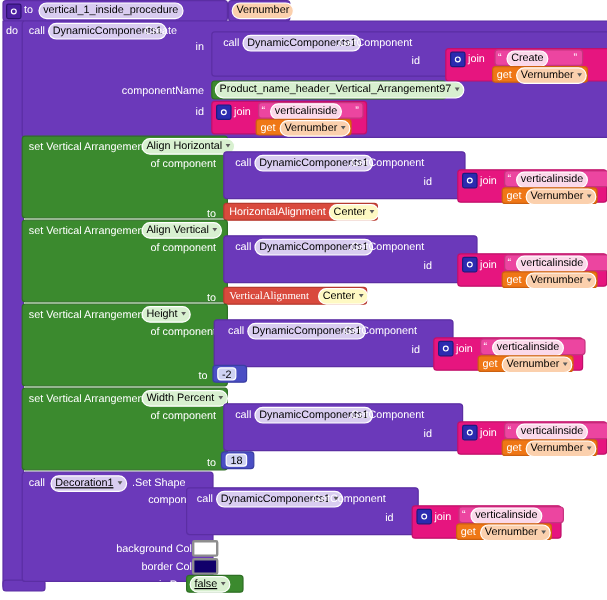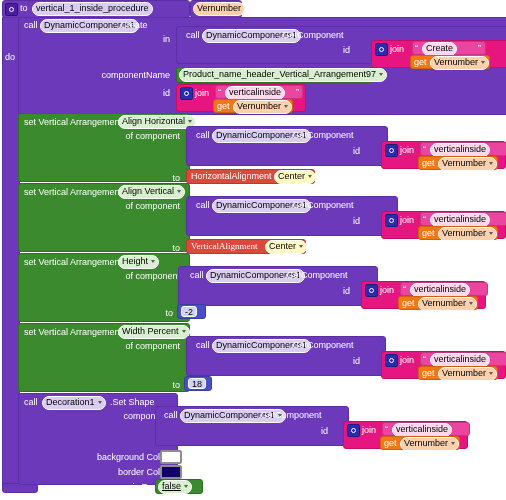--- a/index.html
+++ b/index.html
@@ -105,21 +105,21 @@
 
 <div class="blk purple" style="left:2px; top:0px; width:188px; height:18px;"></div>
 <div class="gear" style="left:5px; top:3px;"></div>
 <div class="lbl" style="left:20px; top:3px;">to</div>
 <div class="field" style="left:32px; top:2px;">vertical_1_inside_procedure</div>
 
 <div class="blk purple" style="left:190px; top:0px; width:52px; height:18px;"></div>
 <div class="field orangef" style="left:193px; top:2px;">Vernumber</div>
 
 <div class="blk purple" style="left:2px; top:17px; width:18px; height:474px; border-radius:0 0 3px 3px;"></div>
-<div class="lbl" style="left:5px; top:20px;margin-top:32px;">do</div>
+<div class="lbl" style="left:5px; top:20px;">do</div>
 <div class="blk purple" style="left:2px; top:483px; width:36px; height:10px;"></div>
 
 <div class="blk purple" style="left:18px; top:17px; width:510px; height:98px;"></div>
 <div class="lbl" style="left:24px; top:20px;">call</div>
 <div class="field" style="left:40px; top:19px;">DynamicComponents1</div>
 <div class="lbl" style="left:118px; top:20px;">.Create</div>
 
 <div class="lbl r" style="left:150px; top:34px; width:20px;">in</div>
 <div class="lbl r" style="left:100px; top:70px; width:70px;">componentName</div>
 <div class="lbl r" style="left:150px; top:88px; width:20px;">id</div>
@@ -254,21 +254,21 @@
 <div class="field pinkf" style="left:430px; top:353px;">verticalinside</div>
 <div class="blk orange" style="left:418px; top:366px; width:80px; height:14px;"></div>
 <div class="lbl" style="left:422px; top:368px;">get</div>
 <div class="field orangef" style="left:438px; top:367px;">Vernumber<span class="caret"></span></div>
 
 <div class="blk blue" style="left:184px; top:376px; width:28px; height:15px;"></div>
 <div class="field bluef plain" style="left:188px; top:378px; height:11px; line-height:10px;">18</div>
 
 <div class="blk purple" style="left:18px; top:393px; width:160px; height:92px;"></div>
 <div class="lbl" style="left:24px; top:397px;">call</div>
-<div class="field" style="left:42px; top:396px;">Decoration1<span class="caret"></span></div>
+<div class="field" style="left:42px; top:396px;text-decoration:underline;">Decoration1<span class="caret"></span></div>
 <div class="lbl" style="left:110px; top:397px;">.Set Shape</div>
 
 <div class="lbl r" style="left:96px; top:411px; width:72px;">component</div>
 <div class="lbl r" style="left:68px; top:452px; width:100px;">background Color</div>
 <div class="lbl r" style="left:68px; top:467px; width:100px;">border Color</div>
 <div class="lbl r" style="left:68px; top:482px; width:100px;">is Round</div>
 
 <div class="blk purple" style="left:155px; top:406px; width:194px; height:40px;"></div>
 <div class="lbl" style="left:164px; top:410px;">call</div>
 <div class="field" style="left:180px; top:409px;">DynamicComponents1<span class="caret"></span></div>

